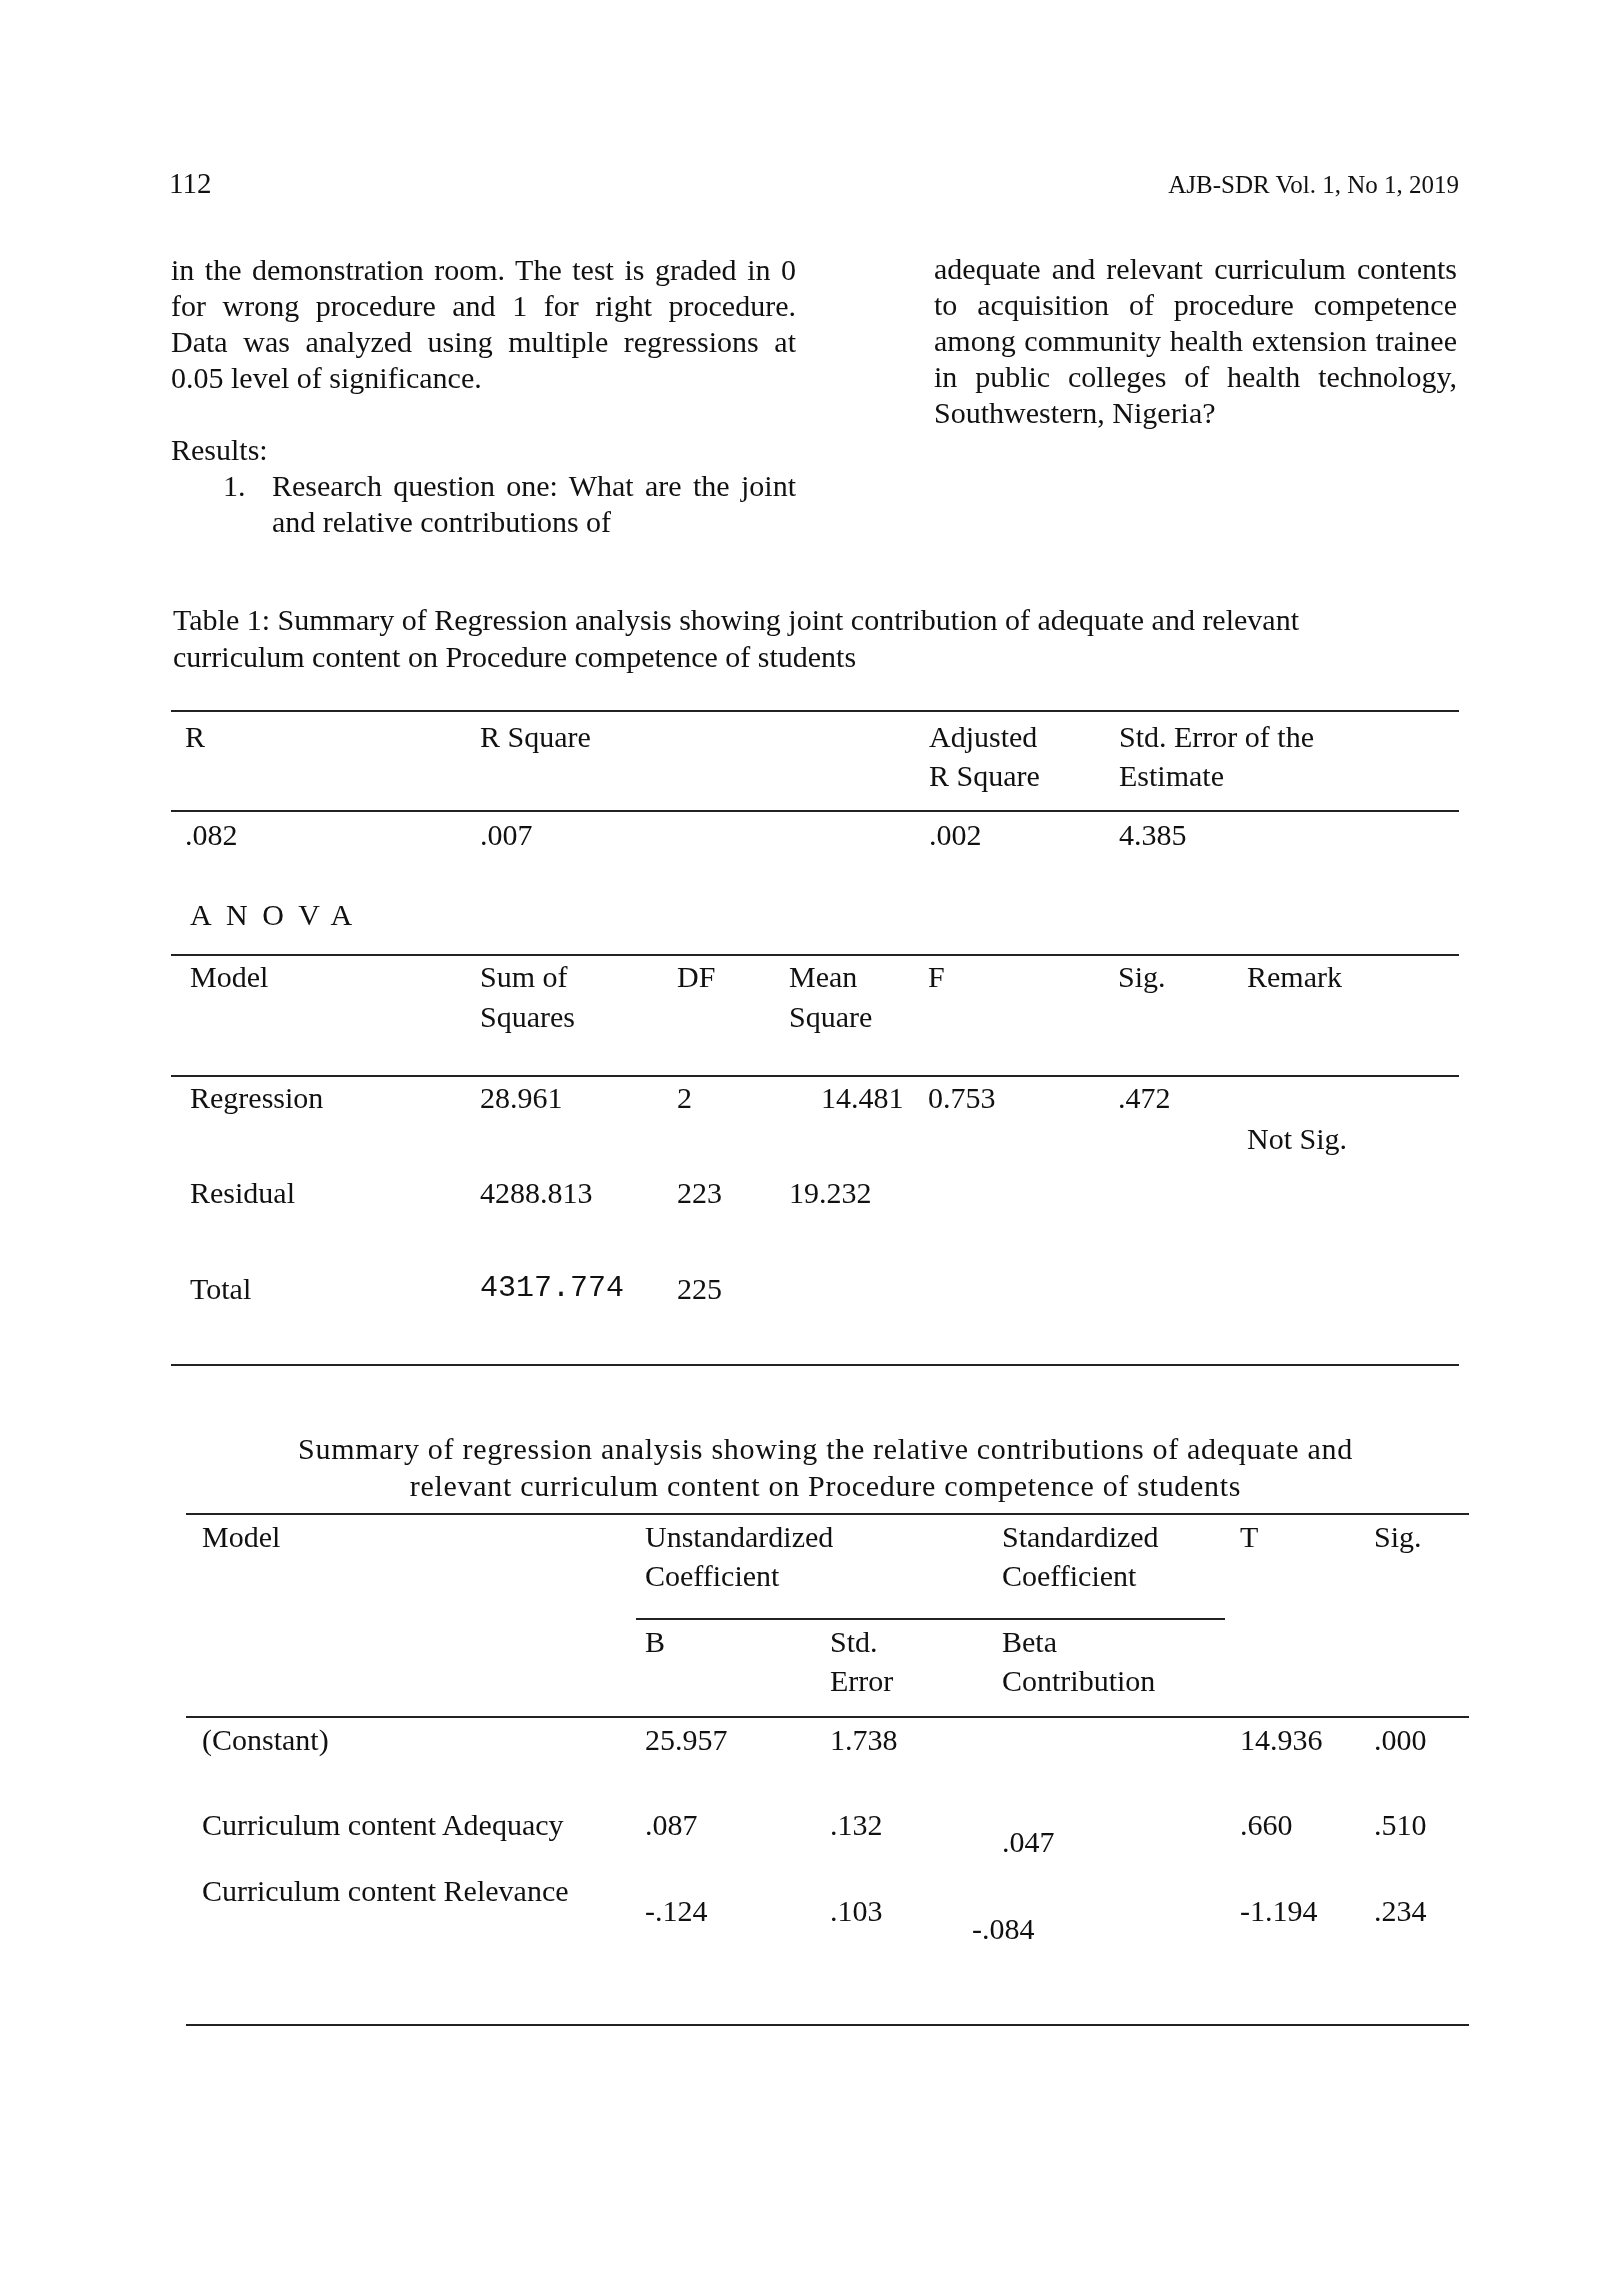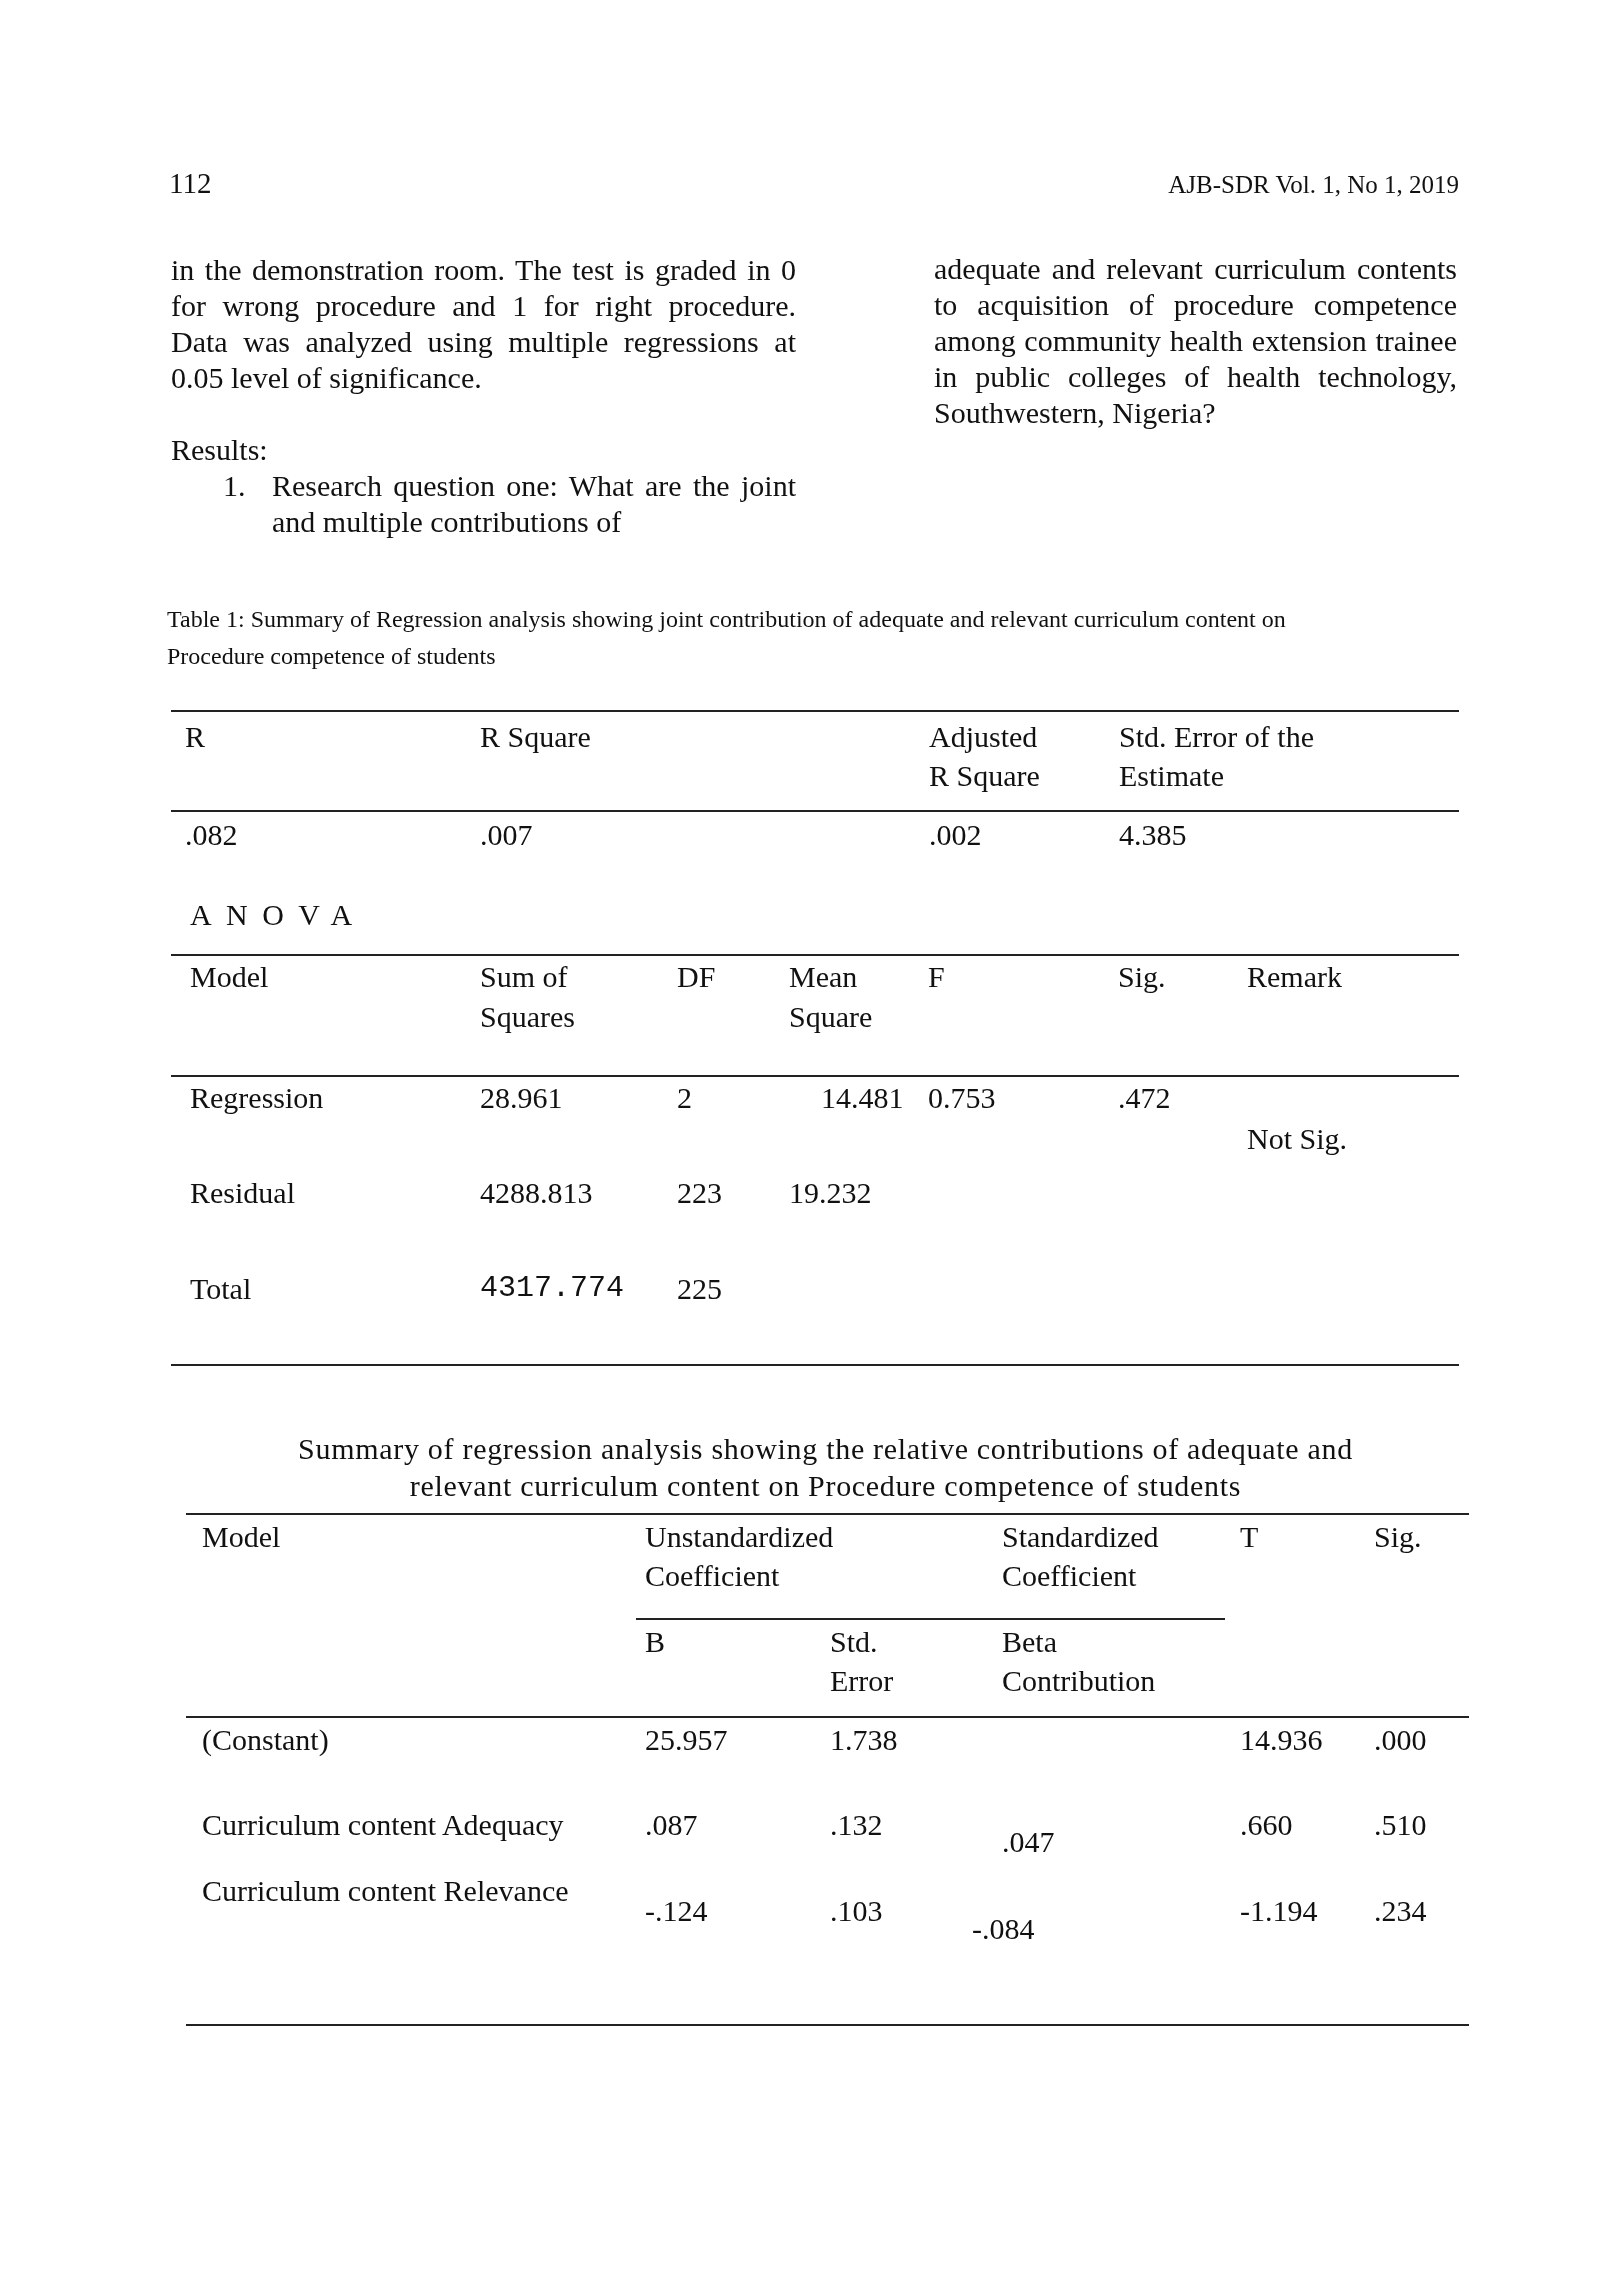--- a/index.html
+++ b/index.html
@@ -12,38 +12,38 @@
   .page-num { left: 169px; }
   .journal { right: 164px; top: 171px; font-size: 25px; }
   .col { font-size: 30px; line-height: 36px; text-align: justify; }
   .col-left { left: 171px; top: 252px; width: 625px; }
   .col-right { left: 934px; top: 251px; width: 523px; }
   .col p { margin: 0; }
   .results { margin-top: 36px !important; }
   .q-item { display: flex; padding-left: 52px; }
   .q-num { width: 49px; flex: none; }
   .q-text { flex: 1; text-align: justify; }
-  .caption { left: 167px; top: 601px; font-size: 24px; line-height: 37px; width: 1178px; }
+  .caption { left: 173px; top: 601px; font-size: 30px; line-height: 37px; width: 1178px; }
   .rule { position: absolute; height: 2px; background: #222; }
   .cell { position: absolute; font-size: 30px; line-height: 39px; white-space: nowrap; }
   .anova-title { letter-spacing: 14.4px; }
   .rel-caption { left: 171px; top: 1430px; width: 1309px; font-size: 30px; line-height: 37px; text-align: center; letter-spacing: 0.7px; }
 </style>
 </head>
 <body>
 
 <div class="abs header page-num">112</div>
 <div class="abs journal">AJB-SDR Vol. 1, No 1, 2019</div>
 
 <div class="abs col col-left">
   <p>in the demonstration room. The test is graded in 0 for wrong procedure and 1 for right procedure. Data was analyzed using multiple regressions at 0.05 level of significance.</p>
   <p class="results">Results:</p>
   <div class="q-item">
     <span class="q-num">1.</span>
-    <span class="q-text">Research question one: What are the joint and multiple contributions of</span>
+    <span class="q-text">Research question one: What are the joint and relative contributions of</span>
   </div>
 </div>
 
 <div class="abs col col-right">
   <p>adequate and relevant curriculum contents to acquisition of procedure competence among community health extension trainee in public colleges of health technology, Southwestern, Nigeria?</p>
 </div>
 
 <div class="abs caption">Table 1: Summary of Regression analysis showing joint contribution of adequate and relevant curriculum content on Procedure competence of students</div>
 
 <div class="rule" style="left:171px;top:710px;width:1288px;"></div>

